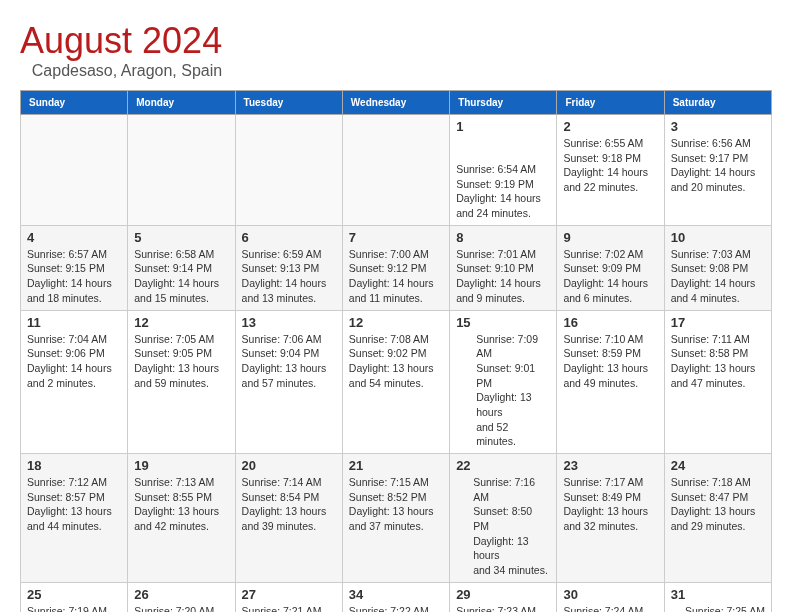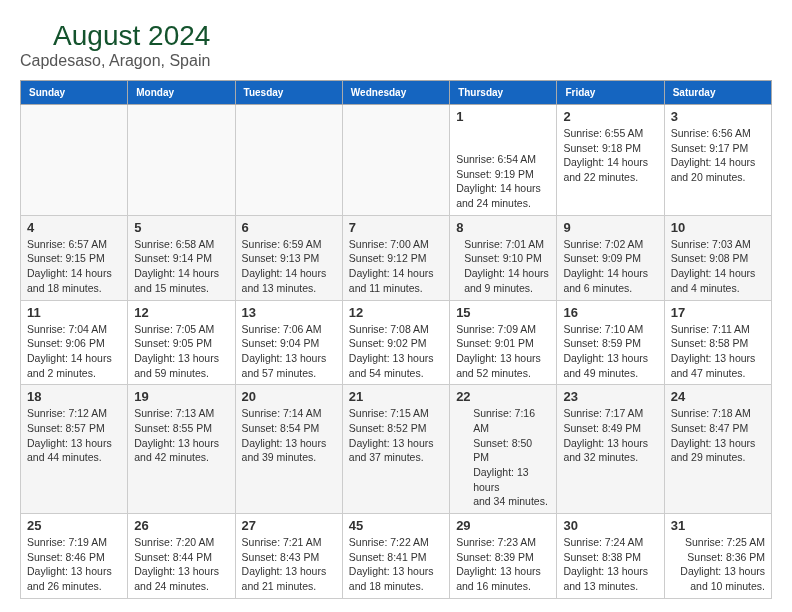--- a/index.html
+++ b/index.html
@@ -32,23 +32,23 @@
     .logo-icon {
       width: 24px;
       height: 20px;
       margin-left: 2px;
       margin-right: 0;
     }
     .title-block {
       text-align: right;
     }
     .title-block h1 {
-      font-size: 28px;
+      font-size: 36px;
       font-weight: normal;
-      color: #14532d;
+      color: #b91c1c;
     }
     .title-block h2 {
       font-size: 16px;
       font-weight: normal;
       color: #555;
     }
     table {
       width: 100%;
       border-collapse: collapse;
     }
@@ -167,21 +167,21 @@
         </td>
         <td>
           <span class="day-num">7</span>
           <div class="day-info" style="white-space: pre-line;">Sunrise: 7:00 AM
 Sunset: 9:12 PM
 Daylight: 14 hours
 and 11 minutes.</div>
         </td>
         <td>
           <span class="day-num">8</span>
-          <div class="day-info" style="white-space: pre-line; margin-left: 8px;">Sunrise: 7:01 AM
+          <div class="day-info" style="white-space: pre-line;">Sunrise: 7:01 AM
 Sunset: 9:10 PM
 Daylight: 14 hours
 and 9 minutes.</div>
         </td>
         <td>
           <span class="day-num">9</span>
           <div class="day-info" style="white-space: pre-line;">Sunrise: 7:02 AM
 Sunset: 9:09 PM
 Daylight: 14 hours
 and 6 minutes.</div>
@@ -218,21 +218,21 @@
         </td>
         <td>
           <span class="day-num">12</span>
           <div class="day-info" style="white-space: pre-line;">Sunrise: 7:08 AM
 Sunset: 9:02 PM
 Daylight: 13 hours
 and 54 minutes.</div>
         </td>
         <td>
           <span class="day-num">15</span>
-          <div class="day-info" style="white-space: pre-line;">Sunrise: 7:09 AM
+          <div class="day-info" style="white-space: pre-line; margin-left: 20px;">Sunrise: 7:09 AM
 Sunset: 9:01 PM
 Daylight: 13 hours
 and 52 minutes.</div>
         </td>
         <td>
           <span class="day-num">16</span>
           <div class="day-info" style="white-space: pre-line;">Sunrise: 7:10 AM
 Sunset: 8:59 PM
 Daylight: 13 hours
 and 49 minutes.</div>
@@ -312,21 +312,21 @@
 and 24 minutes.</div>
         </td>
         <td>
           <span class="day-num">27</span>
           <div class="day-info" style="white-space: pre-line;">Sunrise: 7:21 AM
 Sunset: 8:43 PM
 Daylight: 13 hours
 and 21 minutes.</div>
         </td>
         <td>
-          <span class="day-num">45</span>
+          <span class="day-num">34</span>
           <div class="day-info" style="white-space: pre-line;">Sunrise: 7:22 AM
 Sunset: 8:41 PM
 Daylight: 13 hours
 and 18 minutes.</div>
         </td>
         <td>
           <span class="day-num">29</span>
           <div class="day-info" style="white-space: pre-line;">Sunrise: 7:23 AM
 Sunset: 8:39 PM
 Daylight: 13 hours

